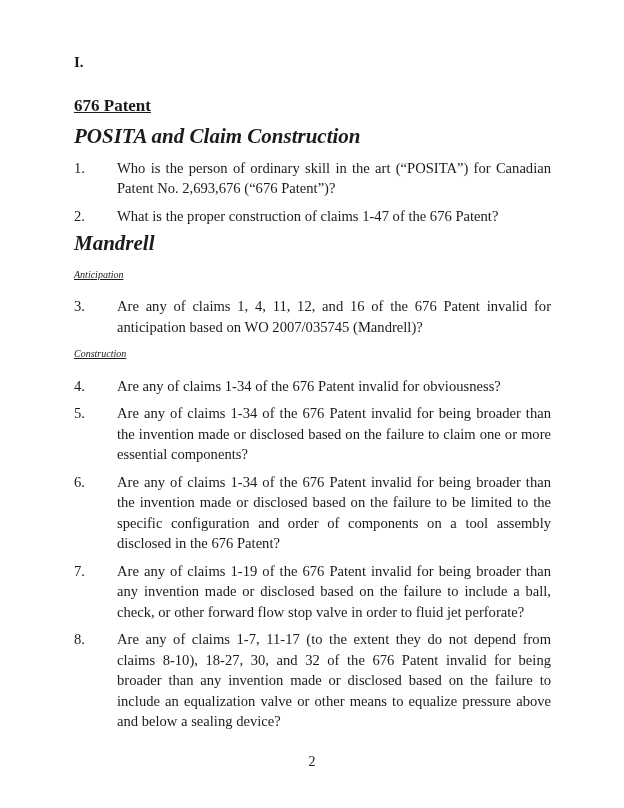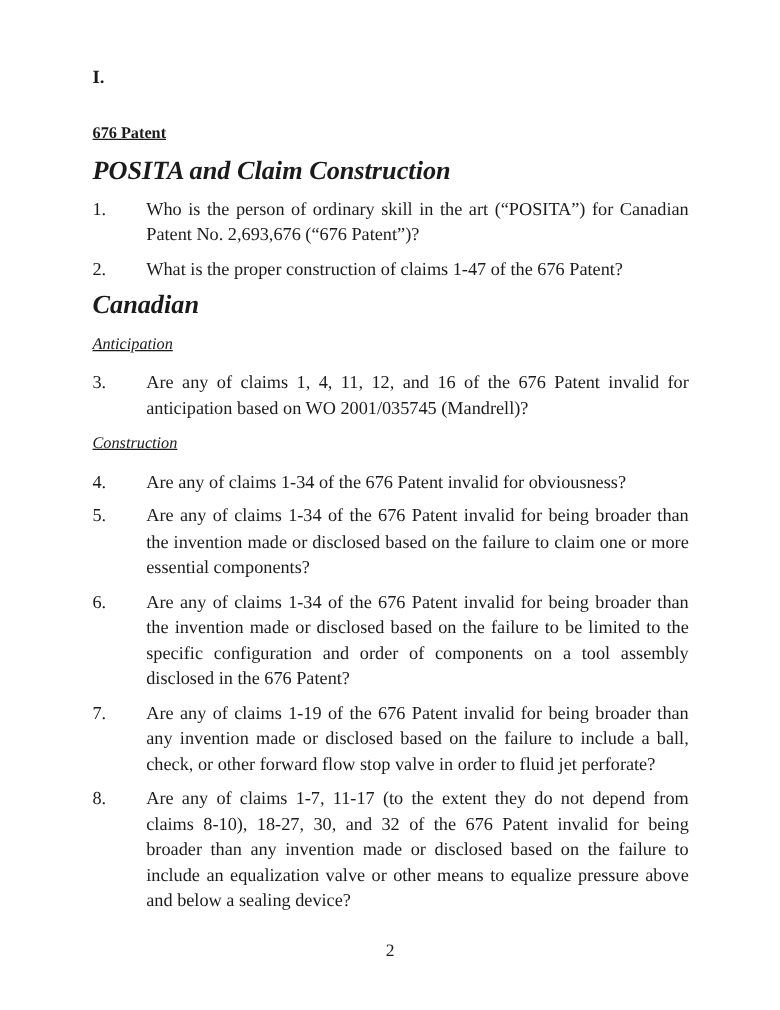--- a/index.html
+++ b/index.html
@@ -26,33 +26,33 @@
     font-size: 15px;
     margin-bottom: 23px;
   }
   .h-main .numeral {
     flex: none;
     width: 35px;
   }
   .h-patent {
     font-weight: bold;
     text-decoration: underline;
-    font-size: 13px;
+    font-size: 17px;
     margin-bottom: 10px;
   }
   .h-bold-italic {
     font-weight: bold;
     font-style: italic;
     font-size: 21px;
     margin-bottom: 11px;
   }
   .h-italic-underline {
     font-style: italic;
     text-decoration: underline;
-    font-size: 13px;
+    font-size: 10px;
     margin-bottom: 11px;
   }
   .item {
     display: flex;
     margin-bottom: 7px;
   }
   .item .num {
     flex: none;
     width: 43px;
   }
@@ -86,27 +86,27 @@
   <div class="item">
     <span class="num">1.</span>
     <p>Who is the person of ordinary skill in the art (“POSITA”) for Canadian Patent No. 2,693,676 (“676 Patent”)?</p>
   </div>
 
   <div class="item">
     <span class="num">2.</span>
     <p>What is the proper construction of claims 1-47 of the 676 Patent?</p>
   </div>
 
-  <div class="h-bold-italic">Canadian</div>
+  <div class="h-bold-italic">Mandrell</div>
 
   <div class="h-italic-underline">Anticipation</div>
 
   <div class="item">
     <span class="num">3.</span>
-    <p>Are any of claims 1, 4, 11, 12, and 16 of the 676 Patent invalid for anticipation based on WO 2001/035745 (Mandrell)?</p>
+    <p>Are any of claims 1, 4, 11, 12, and 16 of the 676 Patent invalid for anticipation based on WO 2007/035745 (Mandrell)?</p>
   </div>
 
   <div class="h-italic-underline">Construction</div>
 
   <div class="item">
     <span class="num">4.</span>
     <p>Are any of claims 1-34 of the 676 Patent invalid for obviousness?</p>
   </div>
 
 

